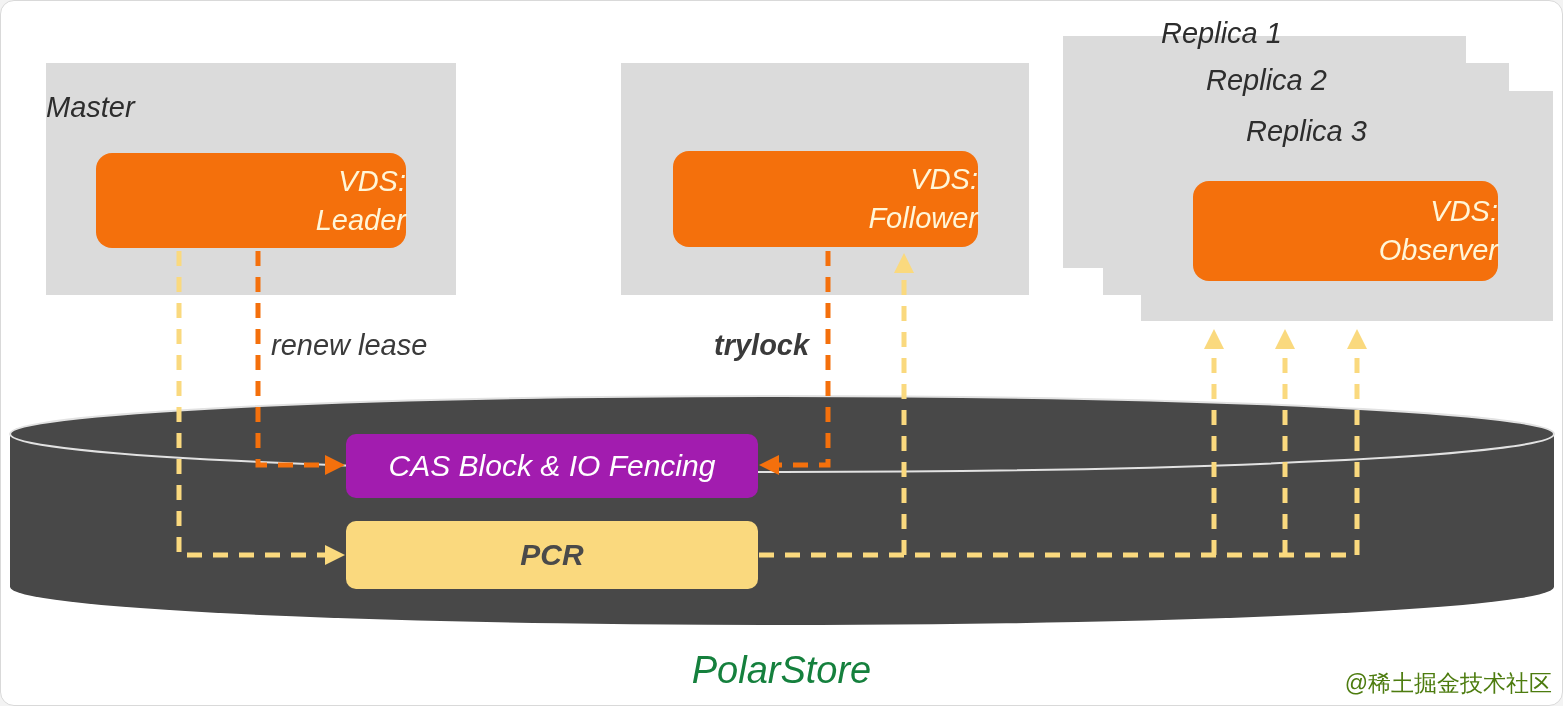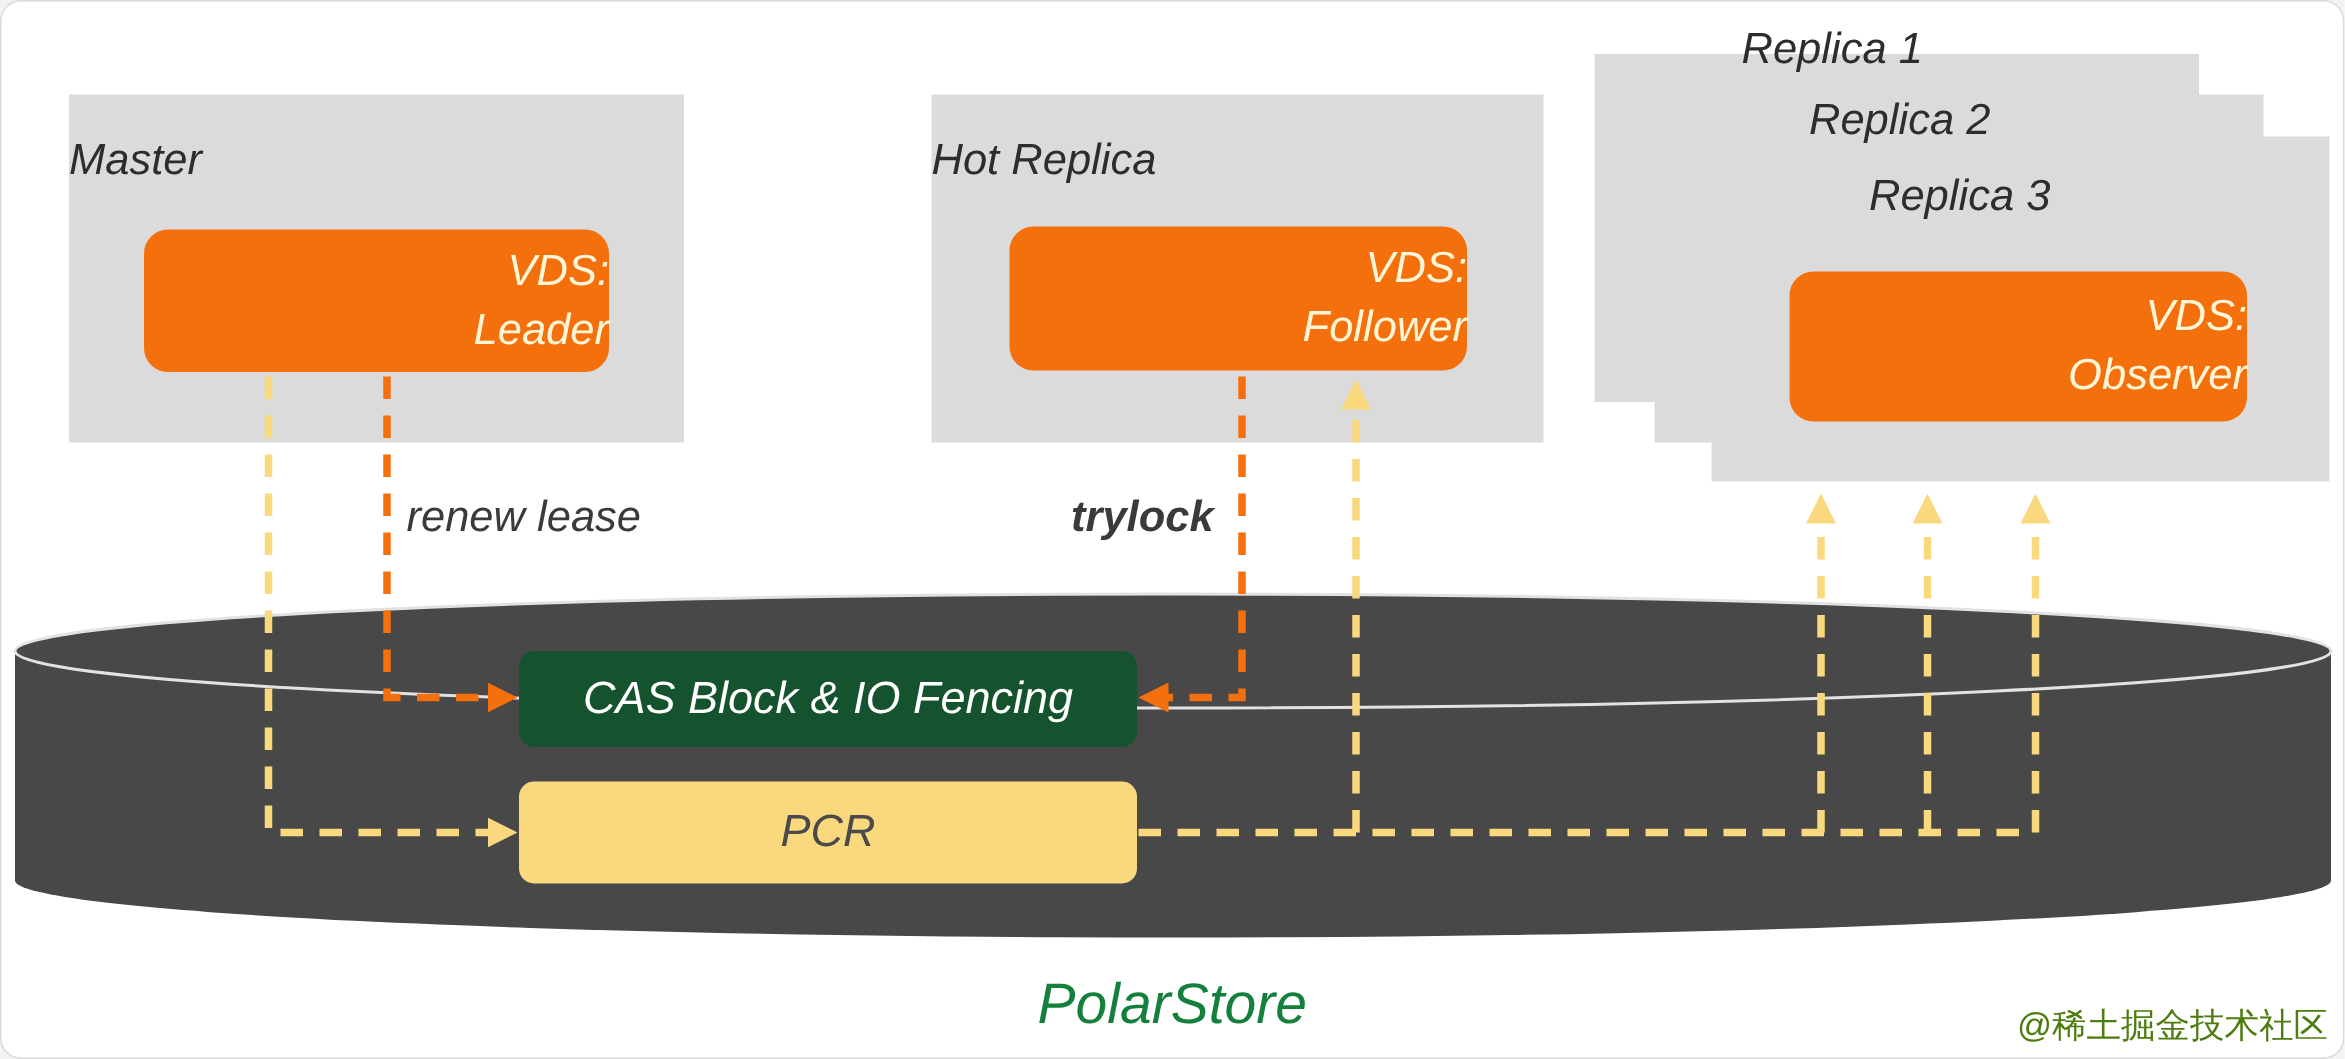--- a/index.html
+++ b/index.html
@@ -49,21 +49,21 @@
   }
   .store-chip {
     position: absolute;
     border-radius: 10px;
     display: flex;
     align-items: center;
     justify-content: center;
     font-style: italic;
     font-size: 30px;
   }
-  .cas-chip { background: #14532d; color: #ffffff; }
+  .cas-chip { background: #a21caf; color: #ffffff; }
   .pcr-chip { background: #FAD97E; color: #4a4a4a; }
   .store-label {
     position: absolute;
     left: 0; right: 0;
     top: 648px;
     text-align: center;
     font-style: italic;
     font-size: 38px;
     color: #15803d;
   }
@@ -98,36 +98,35 @@
 
   <div class="node-box z0" style="left:45px; top:62px; width:410px; height:232px;">
     <div class="node-title" style="left:0; top:28px; width:410px;">Master</div>
     <div class="vds-box" style="left:50px; top:90px; width:310px; height:95px;">
       <span>VDS:</span>
       <span>Leader</span>
     </div>
   </div>
 
   <div class="node-box z0" style="left:620px; top:62px; width:408px; height:232px;">
-    <div class="node-title" style="left:0; top:28px; width:408px;">Hot Replica</div>
     <div class="vds-box" style="left:52px; top:88px; width:305px; height:96px;">
       <span>VDS:</span>
       <span>Follower</span>
     </div>
   </div>
 
   <svg class="layer z1" width="1563" height="706" viewBox="0 0 1563 706">
     <path d="M 9 433 L 9 586 A 772 38 0 0 0 1553 586 L 1553 433 Z" stroke="none" fill="#484848"></path>
     <ellipse cx="781" cy="433" rx="772" ry="38" stroke-width="2" stroke="#E2E2E2" fill="#484848"></ellipse>
   </svg>
 
   <div class="store-chip cas-chip z2" style="left:345px; top:433px; width:412px; height:64px;">
     <span>CAS Block &amp; IO Fencing</span>
   </div>
-  <div class="store-chip pcr-chip z2" style="left:345px; top:520px; width:412px; height:68px;">
+  <div class="store-chip pcr-chip z2" style="left:345px; top:520px; width:412px; height:68px;font-weight:bold;">
     <span>PCR</span>
   </div>
 
   <svg class="layer z3" width="1563" height="706" viewBox="0 0 1563 706">
     <defs>
       <marker id="arr-o" viewBox="0 0 10 10" refX="2" refY="5" markerWidth="4" markerHeight="4" orient="auto-start-reverse">
         <path d="M 0 0 L 10 5 L 0 10 z" fill="#F4700C"></path>
       </marker>
       <marker id="arr-y" viewBox="0 0 10 10" refX="2" refY="5" markerWidth="4" markerHeight="4" orient="auto-start-reverse">
         <path d="M 0 0 L 10 5 L 0 10 z" fill="#FAD97E"></path>

